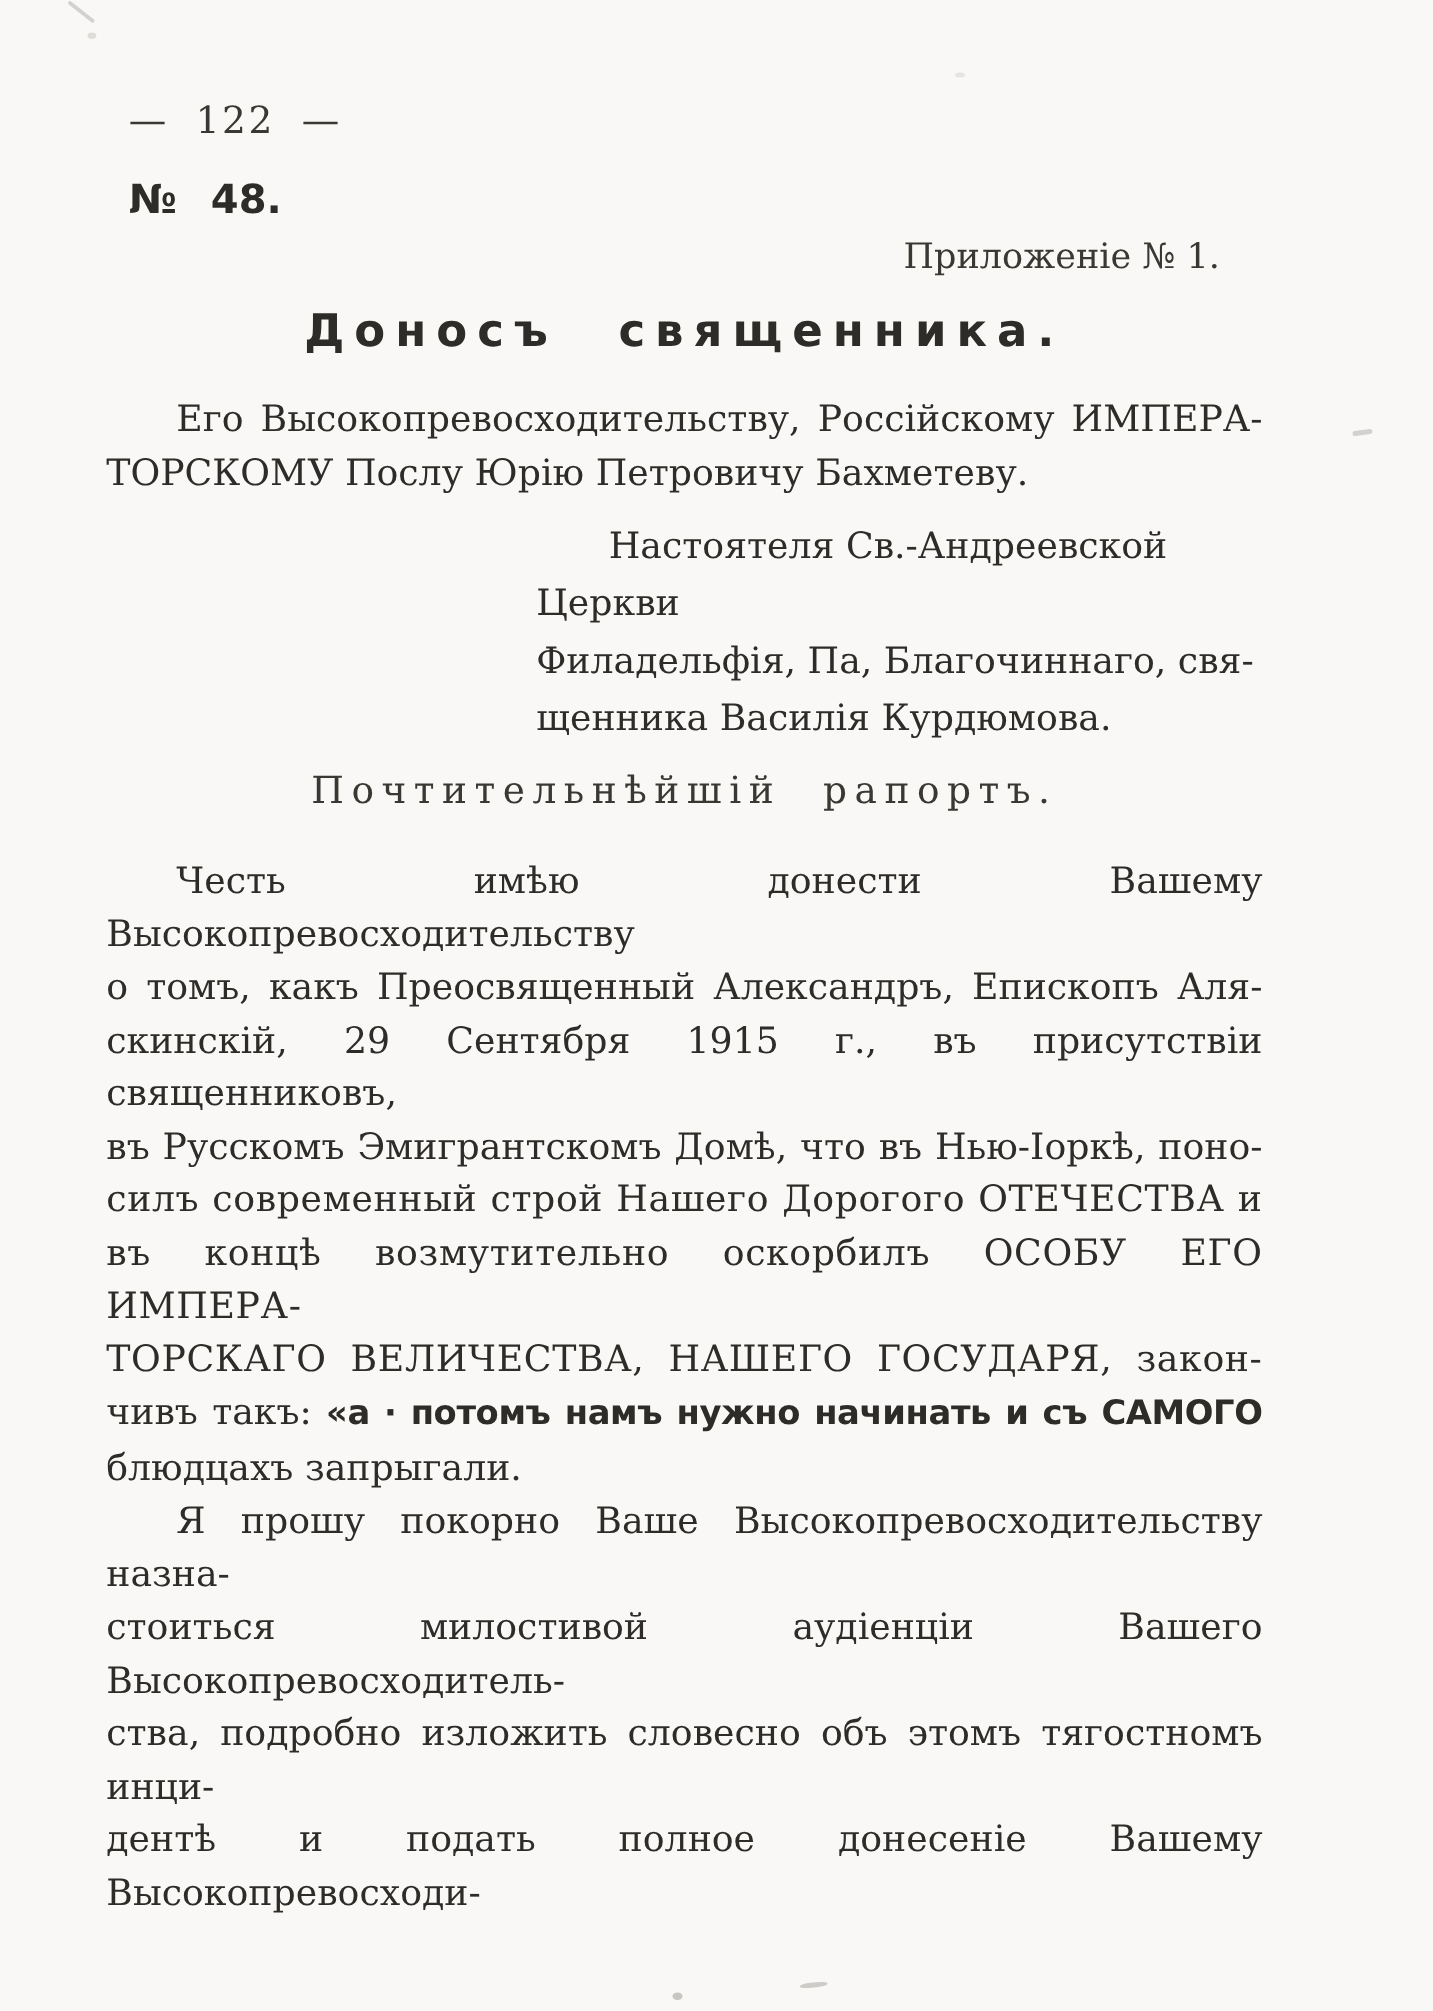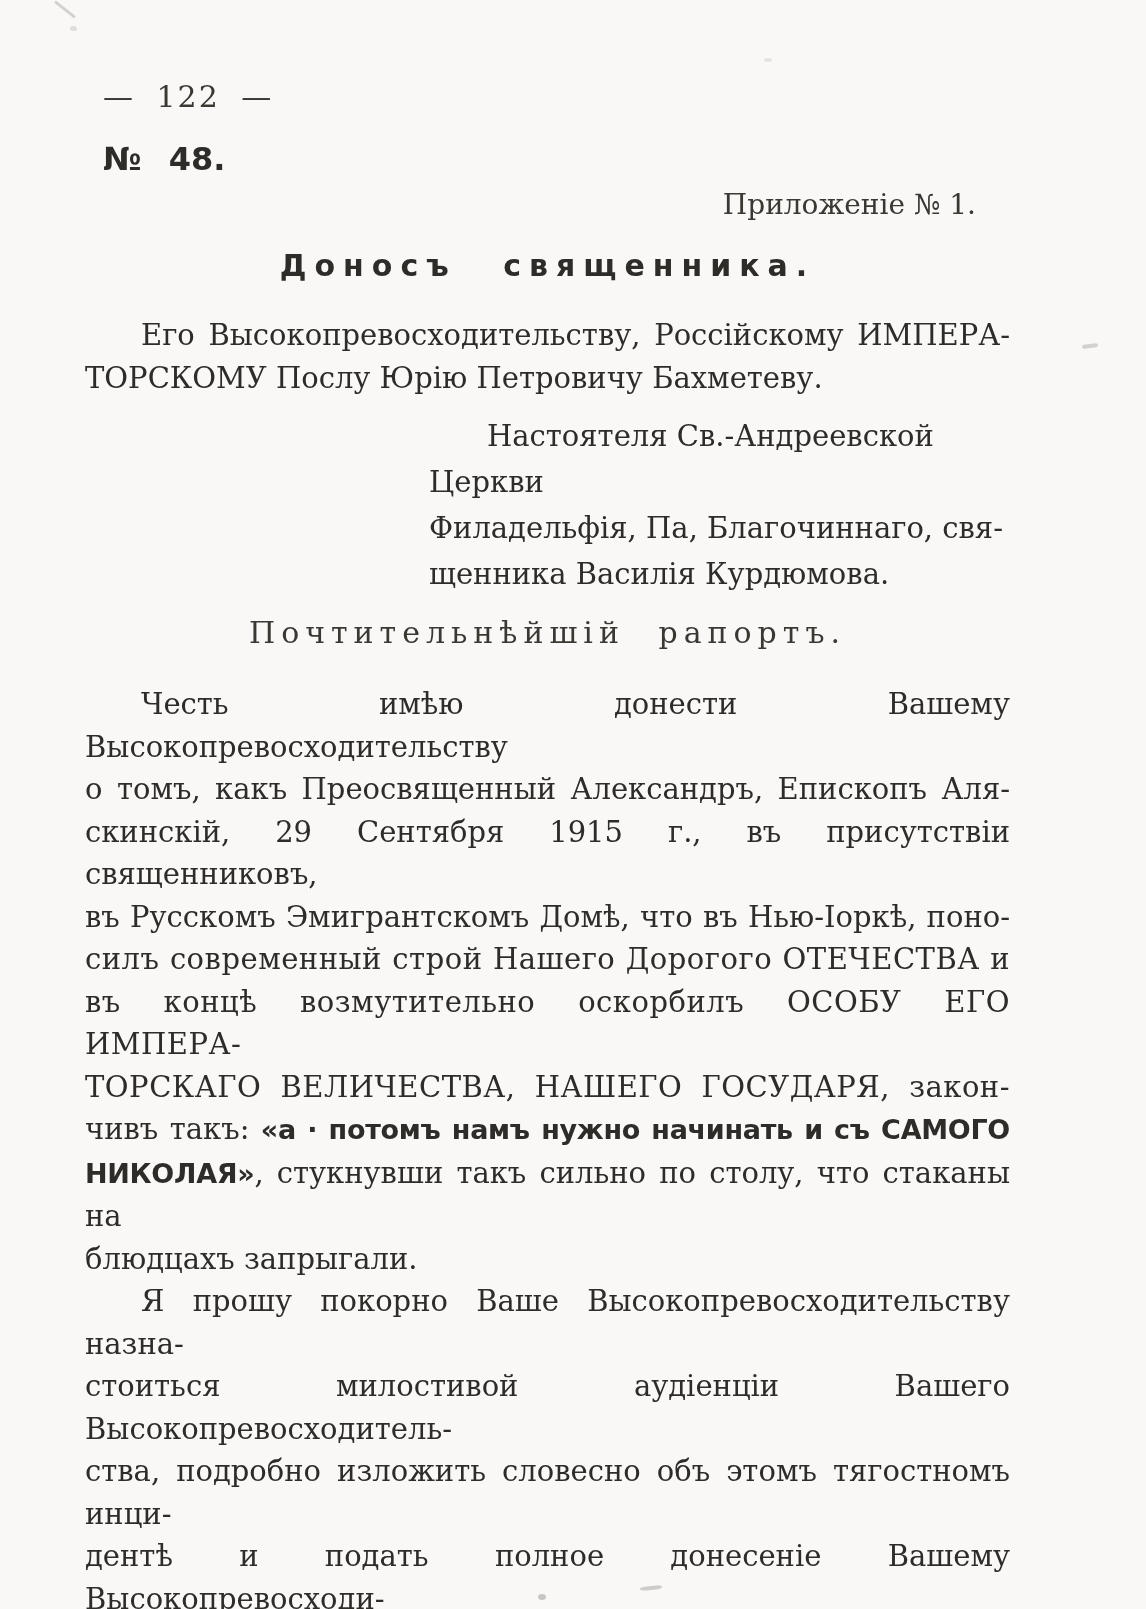--- a/index.html
+++ b/index.html
@@ -32,21 +32,21 @@
     font-size:32px;line-height:38px;text-align:left;
     word-spacing:16px;transform:translateX(18px);
   }
   .annex{
     margin-top:10px;font-size:28px;line-height:34px;
     text-align:right;padding-right:34px;color:var(--ink-soft);
   }
   .title{
     margin:24px 0 0 0;
     font-family:"DejaVu Sans", sans-serif;font-weight:700;
-    font-size:30px;line-height:40px;text-align:center;
+    font-size:36px;line-height:40px;text-align:center;
     letter-spacing:8px;word-spacing:28px;
   }
   .addressee{margin-top:28px;}
   .sender{margin-top:14px;margin-left:344px;}
   .sender .line{line-height:46px;}
   .sender .first{text-indent:58px;}
   .subtitle{
     margin-top:16px;font-size:30px;line-height:40px;
     text-align:center;letter-spacing:6px;word-spacing:18px;
     color:var(--ink-soft);
@@ -96,21 +96,20 @@
 
     <div>
       <div class="line just indent">Честь имѣю донести Вашему Высокопревосходительству</div>
       <div class="line just">о томъ, какъ Преосвященный Александръ, Епископъ Аля-</div>
       <div class="line just">скинскій, 29 Сентября 1915 г., въ присутствіи священниковъ,</div>
       <div class="line just">въ Русскомъ Эмигрантскомъ Домѣ, что въ Нью-Іоркѣ, поно-</div>
       <div class="line just caps-wide">силъ современный строй Нашего Дорогого ОТЕЧЕСТВА и</div>
       <div class="line just caps-wide">въ концѣ возмутительно оскорбилъ ОСОБУ ЕГО ИМПЕРА-</div>
       <div class="line just caps-wide">ТОРСКАГО ВЕЛИЧЕСТВА, НАШЕГО ГОСУДАРЯ, закон-</div>
       <div class="line just"><span>чивъ такъ:</span> <span class="bld">«а · потомъ намъ нужно начинать и съ САМОГО</span></div>
-      <div class="line just"><span class="bld">НИКОЛАЯ»</span><span>, стукнувши такъ сильно по столу, что стаканы на</span></div>
       <div class="line">блюдцахъ запрыгали.</div>
     </div>
 
     <div>
       <div class="line just indent">Я прошу покорно Ваше Высокопревосходительству назна-</div>
       <div class="line just">стоиться милостивой аудіенціи Вашего Высокопревосходитель-</div>
       <div class="line just">ства, подробно изложить словесно объ этомъ тягостномъ инци-</div>
       <div class="line just">дентѣ и подать полное донесеніе Вашему Высокопревосходи-</div>
 
     </div>

